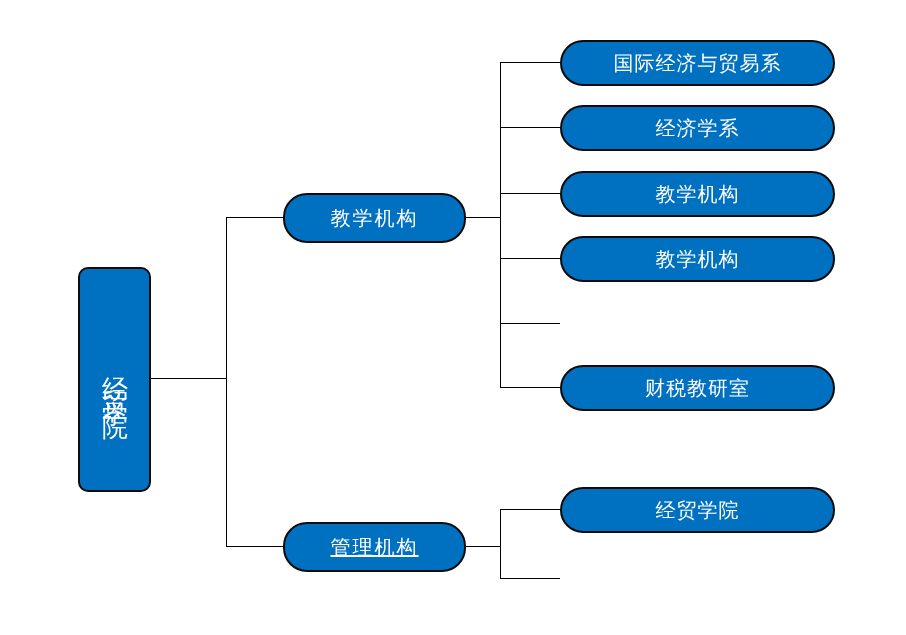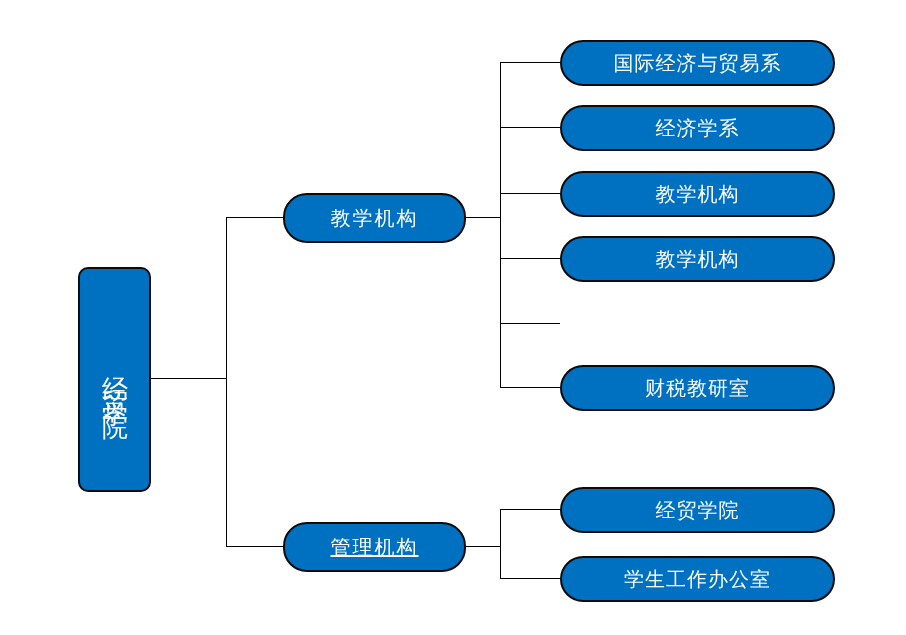--- a/index.html
+++ b/index.html
@@ -130,17 +130,14 @@
   <div class="node node-leaf leaf-3">
     <span>教学机构</span>
   </div>
   <div class="node node-leaf leaf-5">
     <span>财税教研室</span>
   </div>
 
   <div class="node node-leaf leaf-6">
     <span>经贸学院</span>
   </div>
-  <div class="node node-leaf leaf-7">
-    <span>学生工作办公室</span>
-  </div>
 
 </div>
 
 </body></html>

